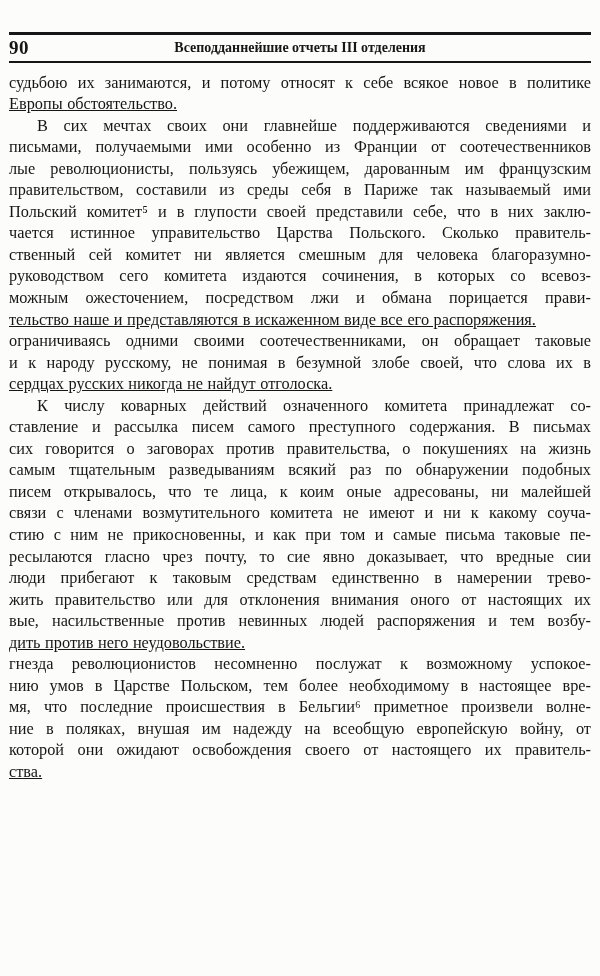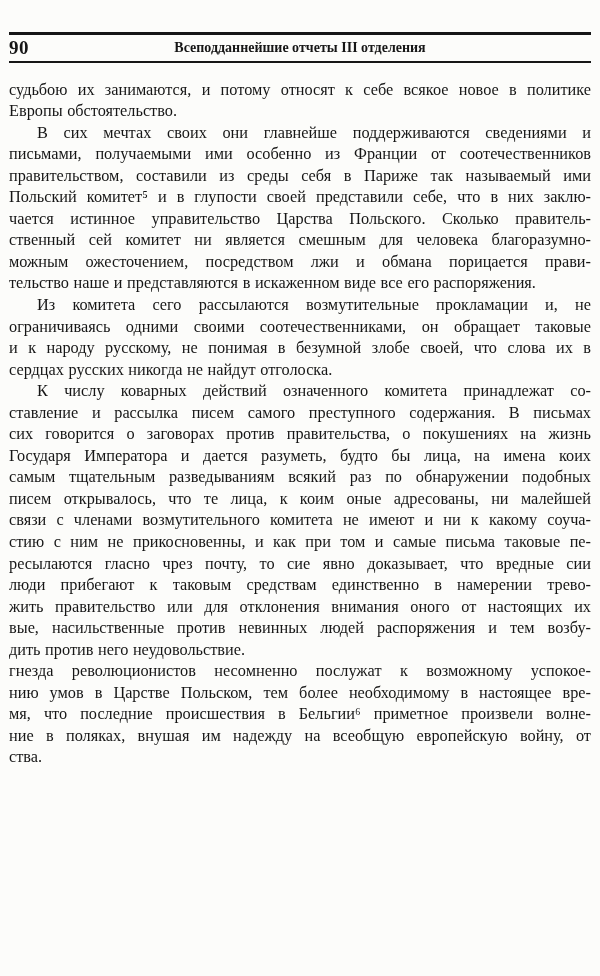--- a/index.html
+++ b/index.html
@@ -48,33 +48,34 @@
   }
   .running-title{
     position:absolute;
     left:0;
     right:0;
     text-align:center;
     font-weight:700;
     font-size:14px;
   }
   .body-text{
-    margin-top:16px;
+    margin-top:9px;
   }
   .line{
     font-size:16.3px;
     line-height:21.55px;
     height:21.55px;
     overflow:hidden;
     text-align:justify;
     text-align-last:justify;
     word-spacing:0.5px;
   }
   .line.last{
     text-align-last:left;
+    text-decoration:underline;
   }
   .line.indent{
     text-indent:28px;
   }
 </style>
 </head>
 <body>
 
 <div class="page">
   <header>
@@ -87,49 +88,50 @@
   </header>
 
   <main class="body-text">
       <div class="paragraph">
         <div class="line">судьбою их занимаются, и потому относят к себе всякое новое в политике</div>
         <div class="line last">Европы обстоятельство.</div>
       </div>
       <div class="paragraph">
         <div class="line indent">В сих мечтах своих они главнейше поддерживаются сведениями и</div>
         <div class="line">письмами, получаемыми ими особенно из Франции от соотечественников</div>
+        <div class="line">лые революционисты, пользуясь убежищем, дарованным им французским</div>
         <div class="line">правительством, составили из среды себя в Париже так называемый ими</div>
         <div class="line">Польский комитет⁵ и в глупости своей представили себе, что в них заклю-</div>
         <div class="line">чается истинное управительство Царства Польского. Сколько правитель-</div>
         <div class="line">ственный сей комитет ни является смешным для человека благоразумно-</div>
+        <div class="line">руководством сего комитета издаются сочинения, в которых со всевоз-</div>
         <div class="line">можным ожесточением, посредством лжи и обмана порицается прави-</div>
         <div class="line last">тельство наше и представляются в искаженном виде все его распоряжения.</div>
       </div>
       <div class="paragraph">
-        <div class="line indent">Из комитета сего рассылаются возмутительные прокламации и, не</div>
         <div class="line">ограничиваясь одними своими соотечественниками, он обращает таковые</div>
         <div class="line">и к народу русскому, не понимая в безумной злобе своей, что слова их в</div>
         <div class="line last">сердцах русских никогда не найдут отголоска.</div>
       </div>
       <div class="paragraph">
         <div class="line indent">К числу коварных действий означенного комитета принадлежат со-</div>
         <div class="line">ставление и рассылка писем самого преступного содержания. В письмах</div>
         <div class="line">сих говорится о заговорах против правительства, о покушениях на жизнь</div>
-        <div class="line">Государя Императора и дается разуметь, будто бы лица, на имена коих</div>
         <div class="line">самым тщательным разведываниям всякий раз по обнаружении подобных</div>
         <div class="line">писем открывалось, что те лица, к коим оные адресованы, ни малейшей</div>
         <div class="line">связи с членами возмутительного комитета не имеют и ни к какому соуча-</div>
         <div class="line">стию с ним не прикосновенны, и как при том и самые письма таковые пе-</div>
         <div class="line">ресылаются гласно чрез почту, то сие явно доказывает, что вредные сии</div>
         <div class="line">люди прибегают к таковым средствам единственно в намерении трево-</div>
         <div class="line">жить правительство или для отклонения внимания оного от настоящих их</div>
         <div class="line">вые, насильственные против невинных людей распоряжения и тем возбу-</div>
         <div class="line last">дить против него неудовольствие.</div>
       </div>
       <div class="paragraph">
         <div class="line">гнезда революционистов несомненно послужат к возможному успокое-</div>
         <div class="line">нию умов в Царстве Польском, тем более необходимому в настоящее вре-</div>
         <div class="line">мя, что последние происшествия в Бельгии⁶ приметное произвели волне-</div>
         <div class="line">ние в поляках, внушая им надежду на всеобщую европейскую войну, от</div>
+        <div class="line">которой они ожидают освобождения своего от настоящего их правитель-</div>
         <div class="line last">ства.</div>
       </div>
     </main>
 </div>
 
 </body></html>

